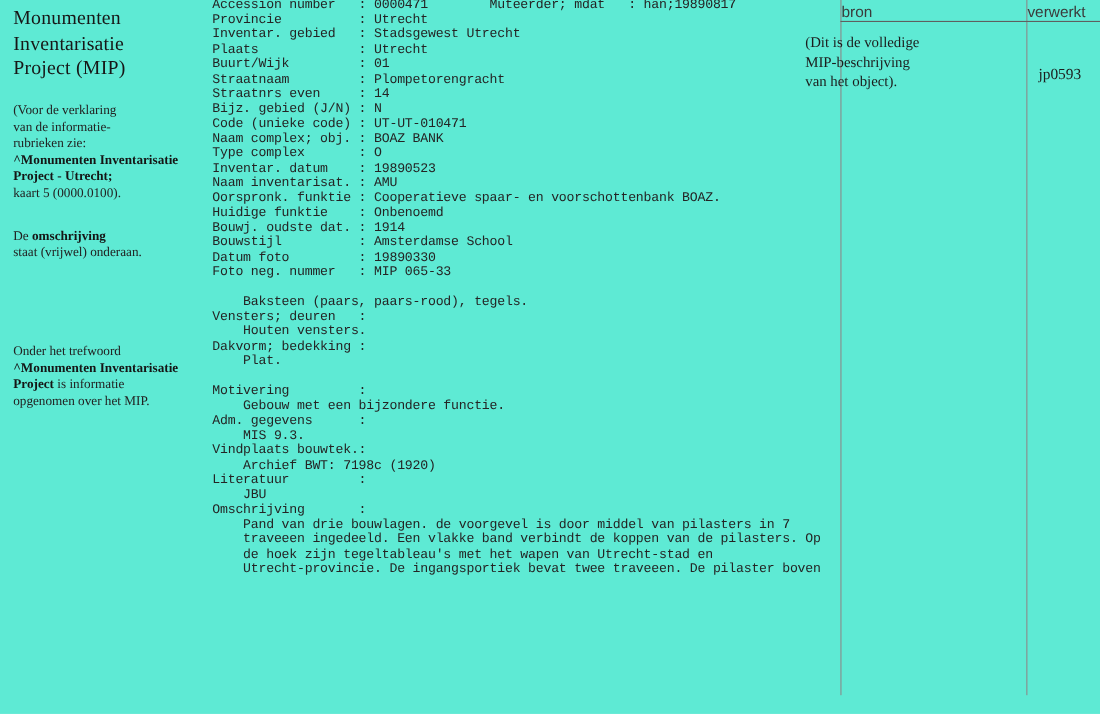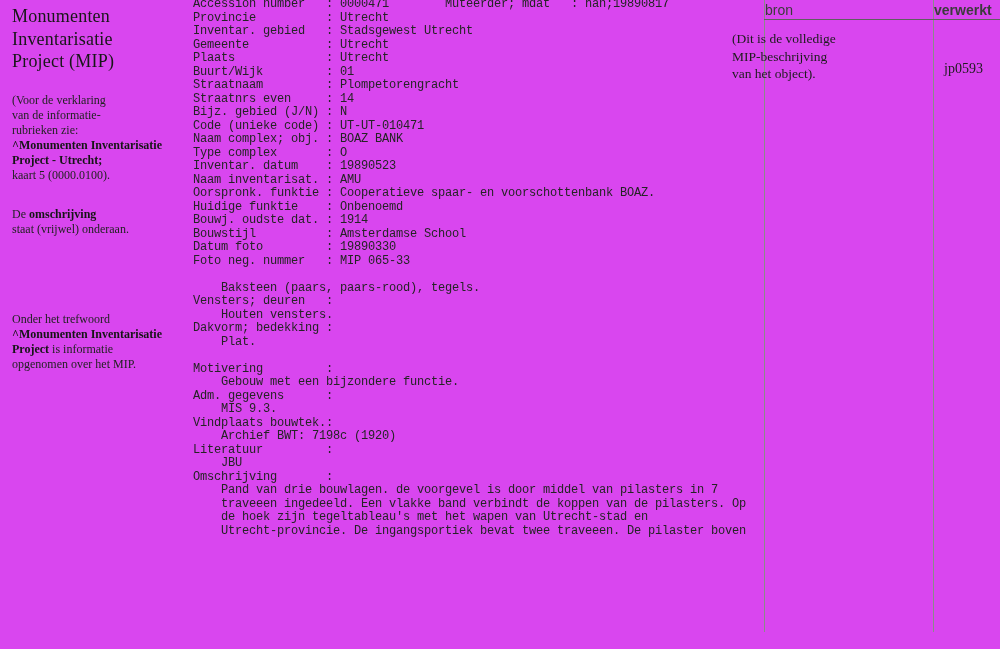--- a/index.html
+++ b/index.html
@@ -1,17 +1,17 @@
 <!DOCTYPE html>
 <html><head>
 <meta charset="utf-8">
 <style>
   html,body{margin:0;padding:0;}
   body{background:#e8e8e8;}
-  #page{position:relative;width:1000px;height:649px;background:#d946ef;overflow:hidden;
+  #page{position:relative;width:1000px;height:649px;background:#5eead4;overflow:hidden;
         color:#1f1f1f;}
   
   #sidebar{position:absolute;left:12px;top:5px;width:172px;
            font-family:"Liberation Serif",serif;}
   .mip-title{font-size:18px;line-height:22.5px;color:#171717;letter-spacing:.2px;}
   .sb-note{position:absolute;left:0;font-size:12px;line-height:15px;color:#222;}
   .sb-n1{top:88px;}
   .sb-n2{top:202px;}
   .sb-n3{top:297px;margin-top:10px;}
   .sb-note .sline{white-space:nowrap;}
@@ -23,21 +23,21 @@
           color:#242424;}
   #record .rl{white-space:pre;height:13.5px;}
   
   .vline{position:absolute;top:0;width:1px;height:632px;background:#8a8a8a;}
   #vline-left{left:764px;}
   #vline-right{left:933px;}
   #hline{position:absolute;left:764px;top:19px;width:236px;height:1px;background:#5f5f5f;}
   .col-header{position:absolute;top:2px;font-family:"Liberation Sans",sans-serif;
               font-size:14px;color:#3b3b3b;text-align:left;}
   #bron-header{left:765px;width:168px;}
-  #verwerkt-header{left:934px;width:66px;font-weight:bold;}
+  #verwerkt-header{left:934px;width:66px;}
   #bron-note{position:absolute;left:732px;top:30px;width:152px;
              font-family:"Liberation Serif",serif;font-size:13.5px;line-height:17.5px;
              color:#1c1c1c;}
   #verwerkt-value{position:absolute;left:944px;top:61px;
                   font-family:"Liberation Serif",serif;font-size:14px;color:#1c1c1c;}
 </style>
 </head>
 <body>
 
 <div id="page">
@@ -65,21 +65,20 @@
         <div class="sline"><b>^Monumenten Inventarisatie</b></div>
         <div class="sline"><b>Project</b><span> is informatie</span></div>
         <div class="sline"><span>opgenomen over het MIP.</span></div>
       </div>
   </div>
 
   <div id="record">
       <div class="rl">Accession number   : 0000471        Muteerder; mdat   : han;19890817</div>
       <div class="rl">Provincie          : Utrecht</div>
       <div class="rl">Inventar. gebied   : Stadsgewest Utrecht</div>
-      <div class="rl">Gemeente           : Utrecht</div>
       <div class="rl">Plaats             : Utrecht</div>
       <div class="rl">Buurt/Wijk         : 01</div>
       <div class="rl">Straatnaam         : Plompetorengracht</div>
       <div class="rl">Straatnrs even     : 14</div>
       <div class="rl">Bijz. gebied (J/N) : N</div>
       <div class="rl">Code (unieke code) : UT-UT-010471</div>
       <div class="rl">Naam complex; obj. : BOAZ BANK</div>
       <div class="rl">Type complex       : O</div>
       <div class="rl">Inventar. datum    : 19890523</div>
       <div class="rl">Naam inventarisat. : AMU</div>

